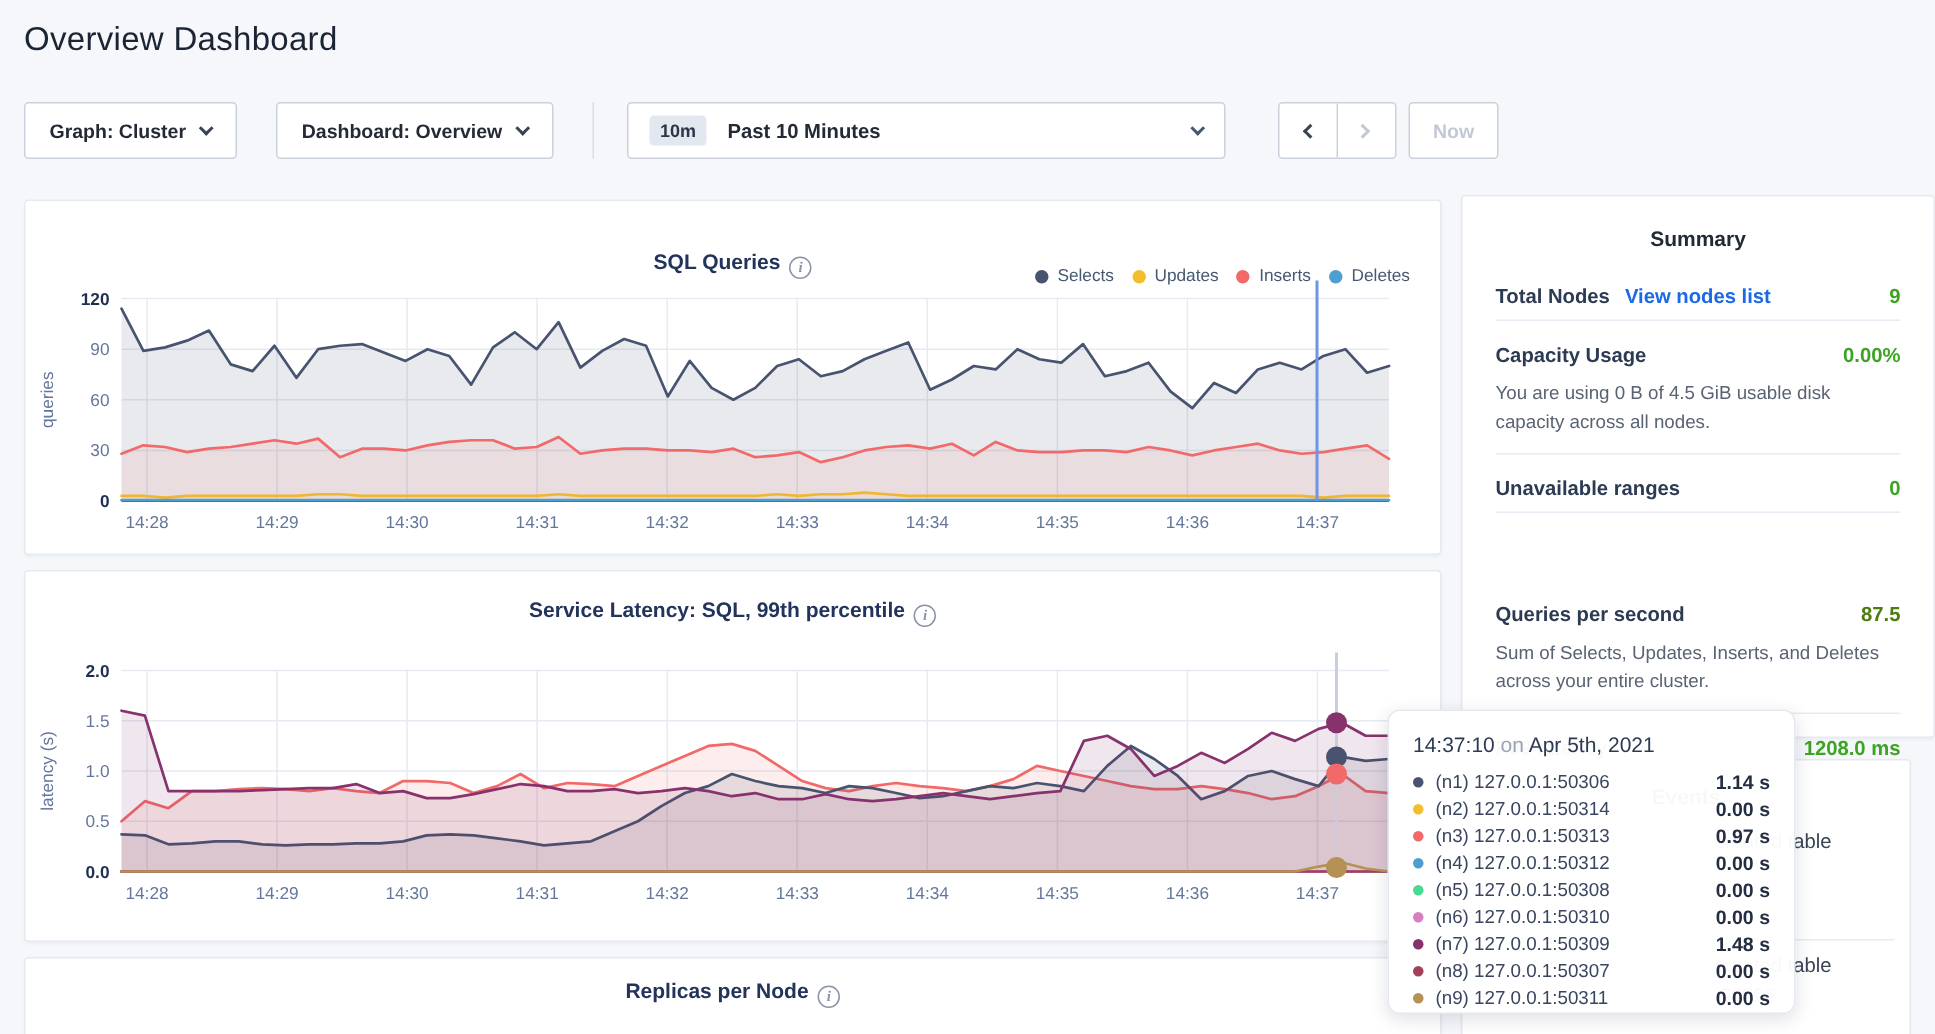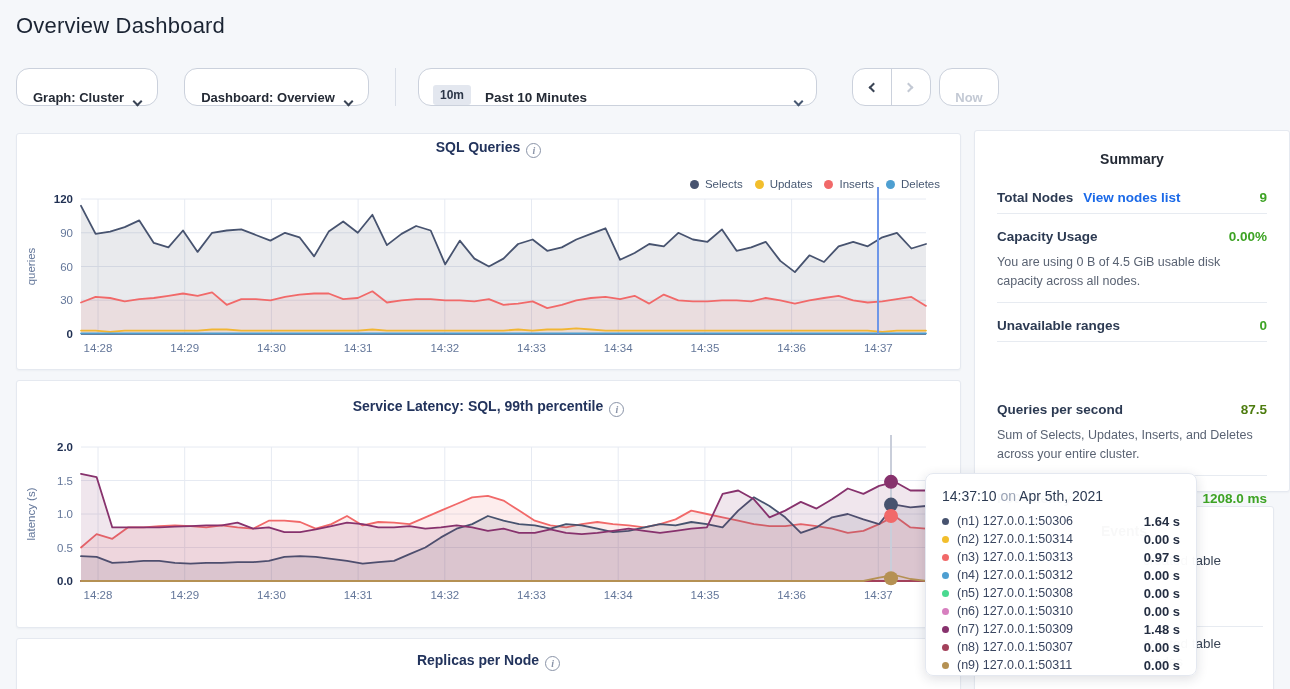--- a/index.html
+++ b/index.html
@@ -2,22 +2,22 @@
 <html><head>
 <meta charset="utf-8">
 <style>
   * { margin:0; padding:0; box-sizing:border-box; }
   html,body { width:1290px; height:689px; overflow:hidden;
     font-family:"Liberation Sans", sans-serif; background:#F5F7FA; color:#242A35; }
   .abs { position:absolute; }
 
   
   .page-title { left:16px; top:13px; font-size:22px; color:#1B2433; letter-spacing:.2px; }
-  .btn { background:#fff; border:1px solid #CBD1DC; border-radius:13px; height:38px;
-         display:flex; align-items:flex-end; justify-content:center; font-size:13px;
+  .btn { background:#fff; border:1px solid #CBD1DC; border-radius:3px; height:38px;
+         display:flex; align-items:center; justify-content:center; font-size:13px;
          font-weight:700; color:#242A35; cursor:pointer; }
   .chev { width:7px; height:7px; border-right:2px solid #3A4455; border-bottom:2px solid #3A4455;
           display:inline-block; }
   .chev-down { transform:rotate(45deg); margin-left:10px; margin-top:-4px; }
   .chev-left  { transform:rotate(135deg); margin-left:4px; }
   .chev-right { transform:rotate(-45deg); margin-right:4px; }
   .divider-v { width:1px; background:#D9DEE7; }
   .range-badge { background:#E3E7EF; border-radius:3px; font-size:12px; font-weight:700;
                  padding:3px 7px; color:#2C3648; margin-right:14px; }
   .arrow-cell { width:39px; height:36px; display:flex; align-items:center; justify-content:center; }
@@ -89,21 +89,21 @@
   <div class="arrow-cell disabled">
     <span class="chev chev-right"></span>
   </div>
 </div>
 
 <div class="abs btn disabled" style="left:939px; top:68px; width:60px;">
   <span>Now</span>
 </div>
 
 <div class="abs card" style="left:16px; top:133px; width:945px; height:237px;">
-  <div class="chart-title" style="margin-top:5px;">
+  <div class="chart-title" style="margin-top:32px;">
     <span>SQL Queries</span><span class="info-icon">i</span>
   </div>
   <div class="abs legend" style="right:20px; top:44px;gap:12px;" id="legend-0">
       <span class="legend-item">
         <span class="legend-dot" style="background: rgb(71, 83, 111);"></span>
         <span>Selects</span>
       </span>
       <span class="legend-item">
         <span class="legend-dot" style="background: rgb(242, 190, 44);"></span>
         <span>Updates</span>
@@ -266,21 +266,21 @@
 <div class="abs tooltip" style="left:925px; top:473px; width:272px; height:203px;">
   <div class="tt-head">
     <span>14:37:10</span>
     <span class="tt-on">on</span>
     <span>Apr 5th, 2021</span>
   </div>
   <div id="tooltip-rows">
       <div class="tt-row">
         <span class="tt-dot" style="background: rgb(71, 83, 111);"></span>
         <span>(n1) 127.0.0.1:50306</span>
-        <span class="tt-val">1.64 s</span>
+        <span class="tt-val">1.14 s</span>
       </div>
       <div class="tt-row">
         <span class="tt-dot" style="background: rgb(242, 190, 44);"></span>
         <span>(n2) 127.0.0.1:50314</span>
         <span class="tt-val">0.00 s</span>
       </div>
       <div class="tt-row">
         <span class="tt-dot" style="background: rgb(241, 105, 105);"></span>
         <span>(n3) 127.0.0.1:50313</span>
         <span class="tt-val">0.97 s</span>

